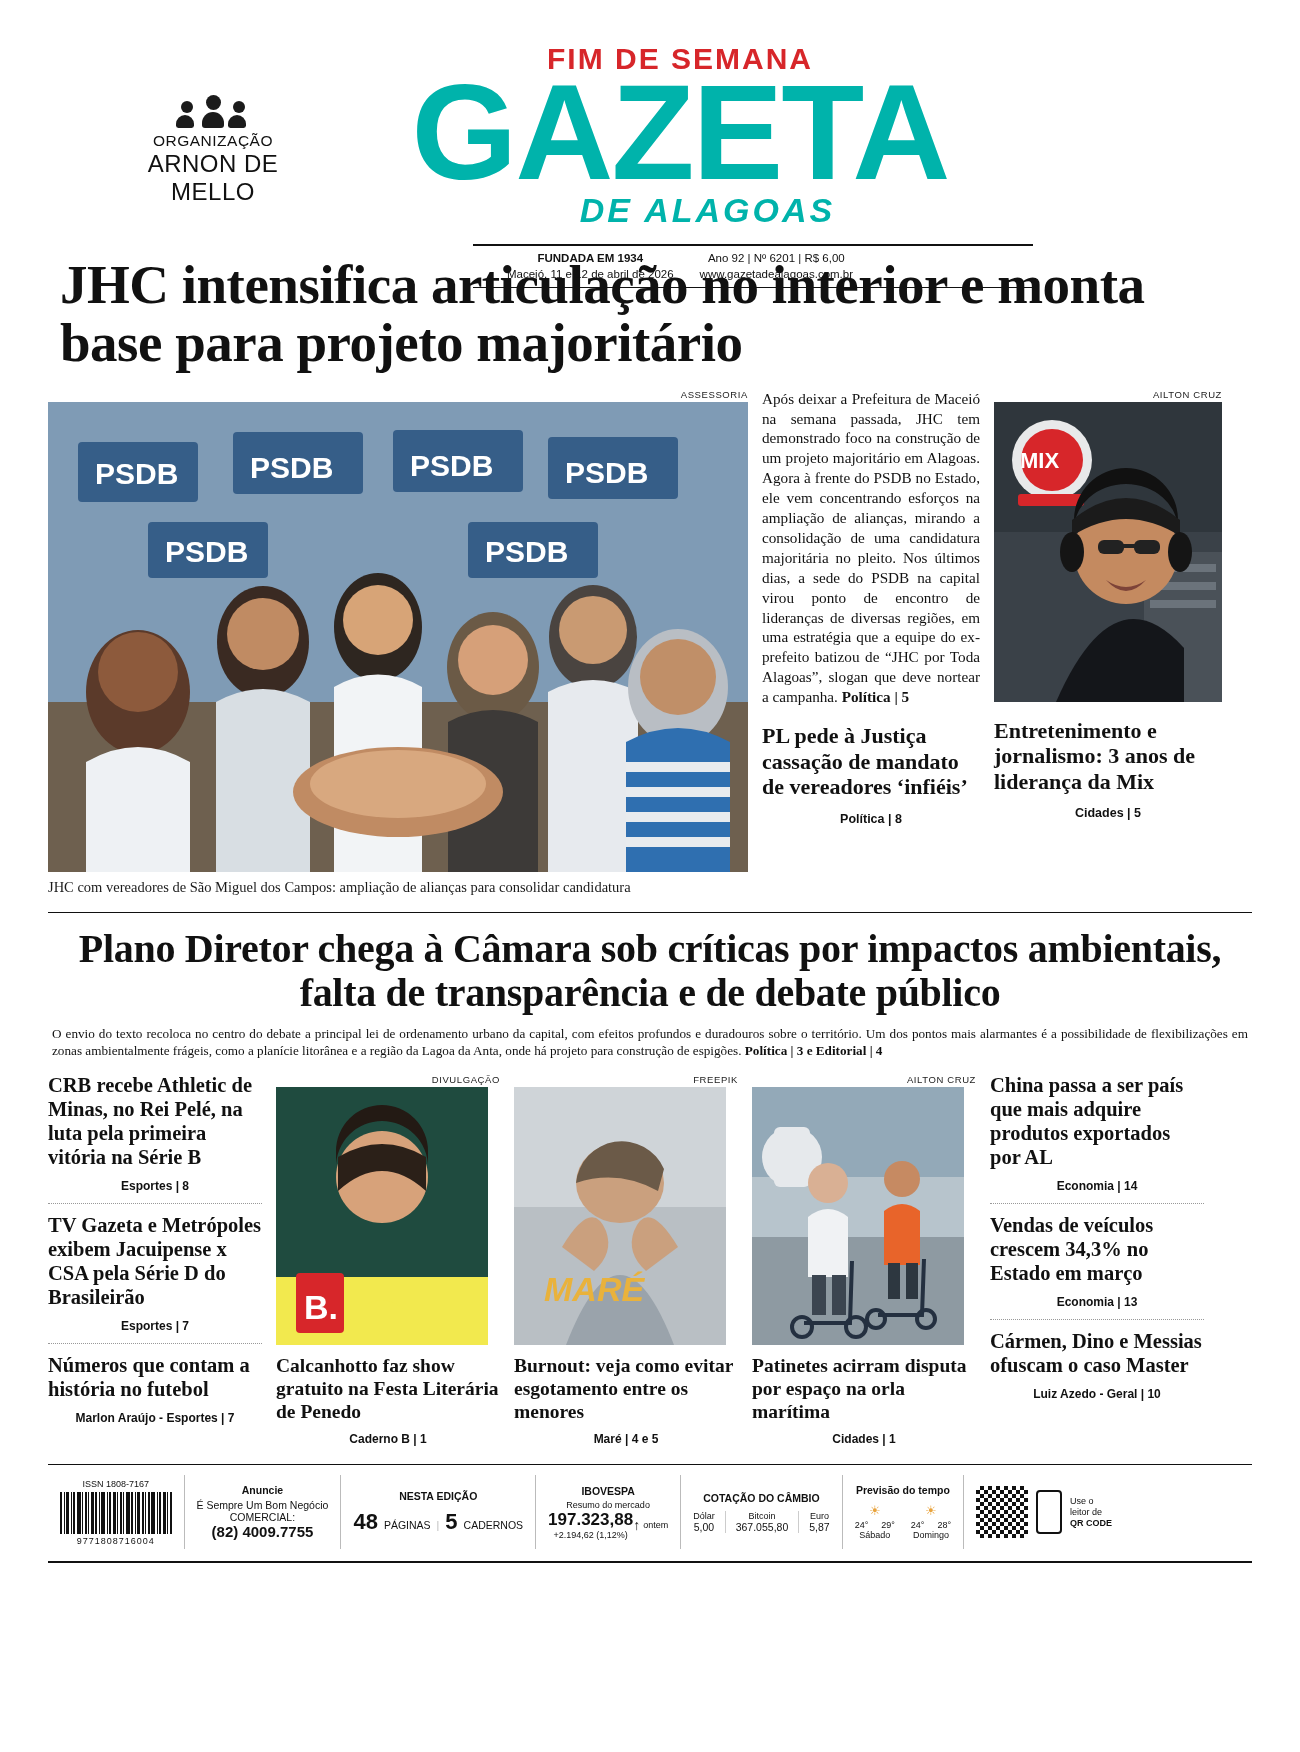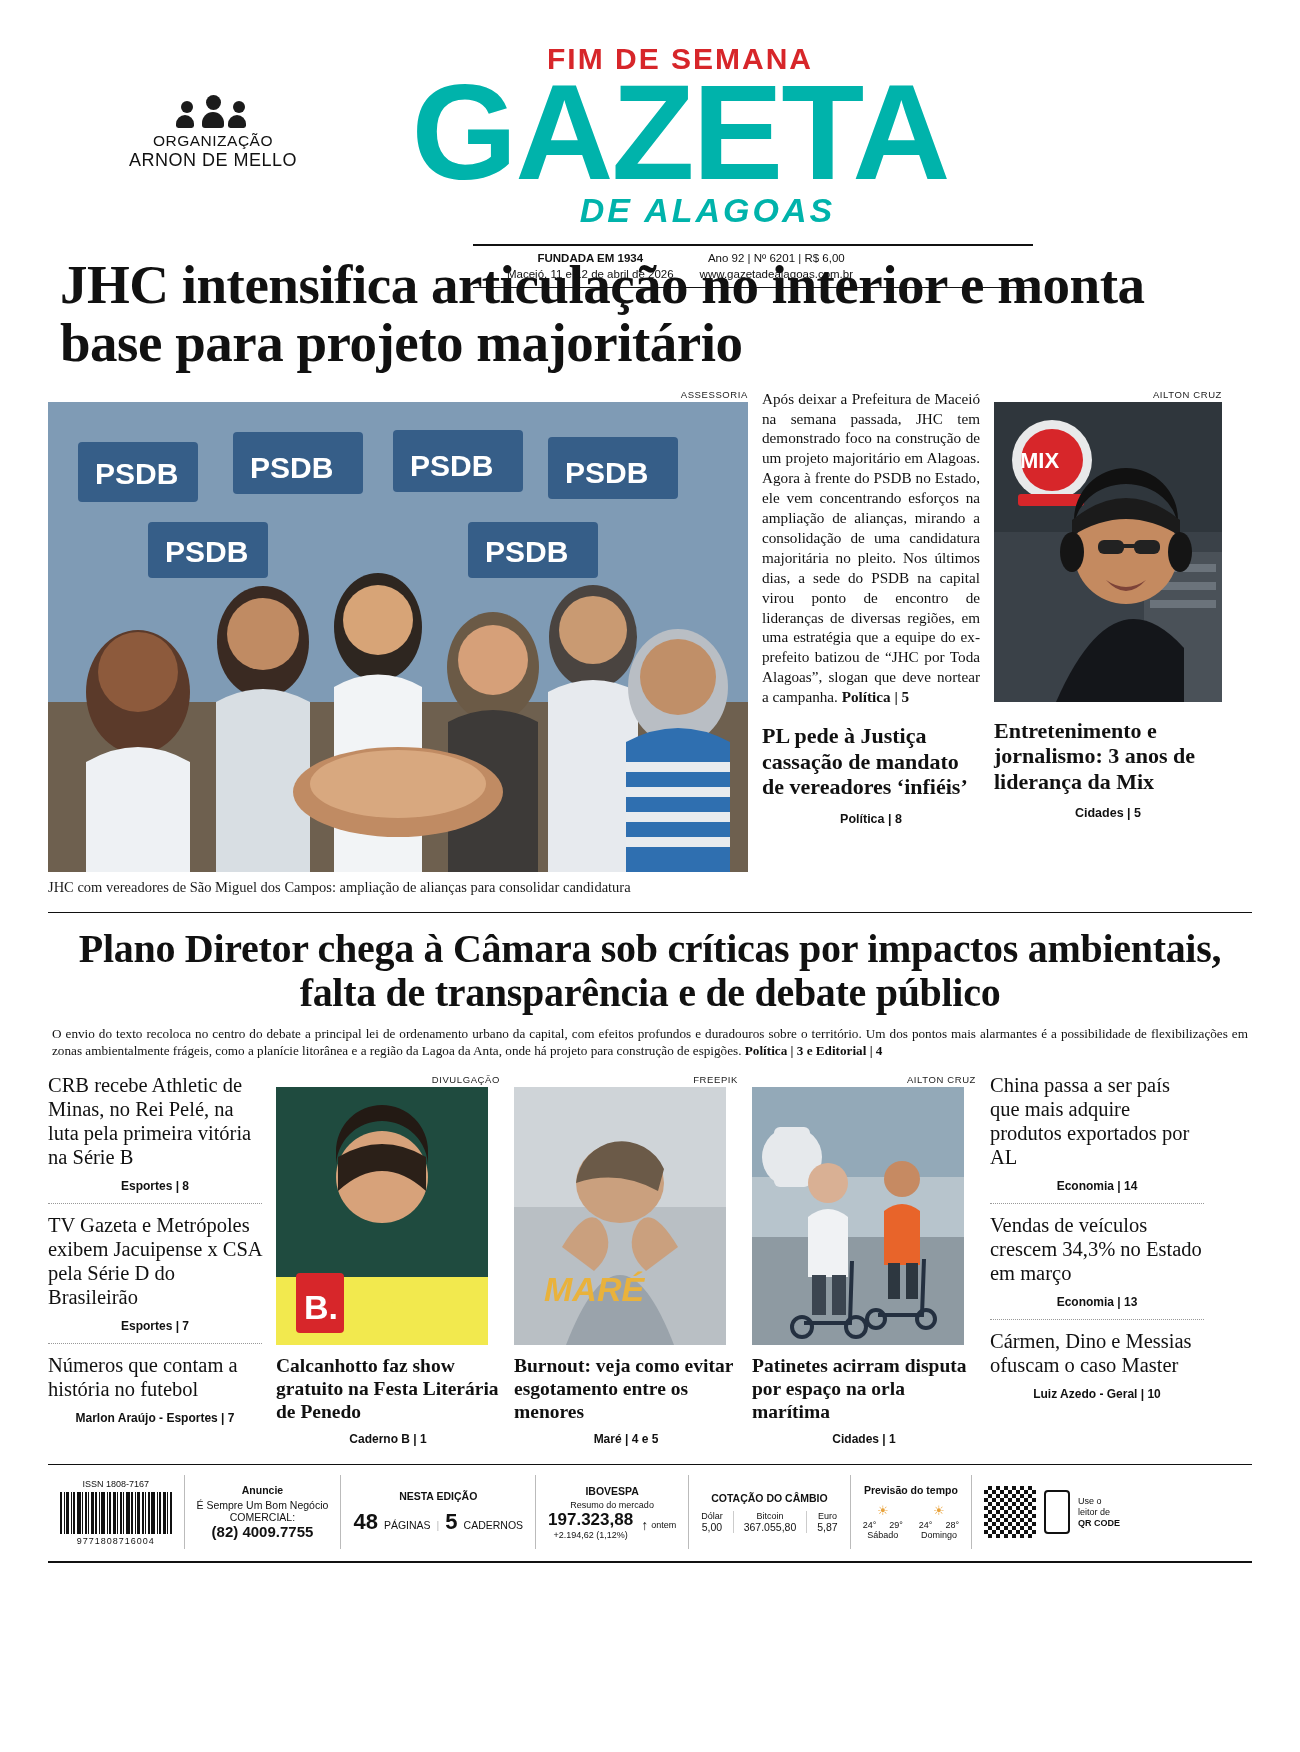--- a/index.html
+++ b/index.html
@@ -17,21 +17,21 @@
   .org-logo {
     position: absolute; left: 70px; top: 95px; width: 190px; text-align: center;
   }
   .org-logo .figures { display:flex; justify-content:center; align-items:flex-end; gap:4px; margin-bottom:4px;}
   .org-logo .fig { width: 22px; }
   .org-logo .fig .head { width: 15px; height: 15px; border-radius: 50%; background:#1b1b1b; margin: 0 auto 2px;}
   .org-logo .fig .body { width: 22px; height: 16px; border-radius: 11px 11px 3px 3px; background:#1b1b1b;}
   .org-logo .fig.small .head { width: 12px; height: 12px;}
   .org-logo .fig.small .body { width: 18px; height: 13px;}
   .org-logo .l1 { font-family:"Liberation Sans", sans-serif; font-size: 15.5px; letter-spacing: 0.5px; font-weight:400; color:#111;}
-  .org-logo .l2 { font-family:"Liberation Sans", sans-serif; font-size: 18px; letter-spacing: 0.5px; font-weight:400; color:#111;}
+  .org-logo .l2 { font-family:"Liberation Sans", sans-serif; font-size: 24px; letter-spacing: 0.5px; font-weight:400; color:#111;}
 
   .fds {
     text-align: center;
     color: #d7262a;
     font-family: "Liberation Sans", sans-serif;
     font-weight: bold;
     font-size: 30px;
     letter-spacing: 2px;
     margin-left: 60px;
     margin-top: 12px;
@@ -114,21 +114,21 @@
     padding: 0 4px;
   }
   .sub2 b { font-weight: bold; }
 
   
   .grid {
     display: flex; gap: 14px; margin-top: 14px;
   }
   .gcol-side { width: 214px; }
   .gcol-photo { width: 224px; }
-  .brief-title { font-size: 20.5px; font-weight: normal; line-height: 1.17; }
+  .brief-title { font-size: 20.5px; font-weight: bold; line-height: 1.17; }
   .brief-sec {
     font-family: "Liberation Sans", sans-serif; font-size: 12px; font-weight: bold;
     text-align: center; margin-top: 9px;
   }
   .pcap { font-size: 19.5px; font-weight: bold; line-height: 1.17; margin-top: 10px; }
   .photo-grid { width: 212px; height: 258px; }
 
   
   .footer-rule { border-top: 1px solid #111; margin-top: 18px; }
   .footer {
@@ -465,21 +465,21 @@
         <span>PÁGINAS</span>
         <span style="color:#bbb;">|</span>
         <span style="font-size:22px;font-weight:bold;">5</span>
         <span>CADERNOS</span>
       </div>
     </div>
 
     <div class="fcell">
       <div class="ttl">IBOVESPA</div>
       <div class="tiny">Resumo do mercado</div>
-      <div style="display:flex;align-items:center;gap:8px;justify-content:flex-start;">
+      <div style="display:flex;align-items:center;justify-content:flex-start;">
         <div>
           <div class="big" style="font-size:17px;">197.323,88</div>
           <div class="tiny">+2.194,62 (1,12%)</div>
         </div>
         <div style="display:flex;align-items:center;gap:3px;">
           <span style="font-size:14px;">↑</span>
           <span class="tiny">ontem</span>
         </div>
       </div>
     </div>

